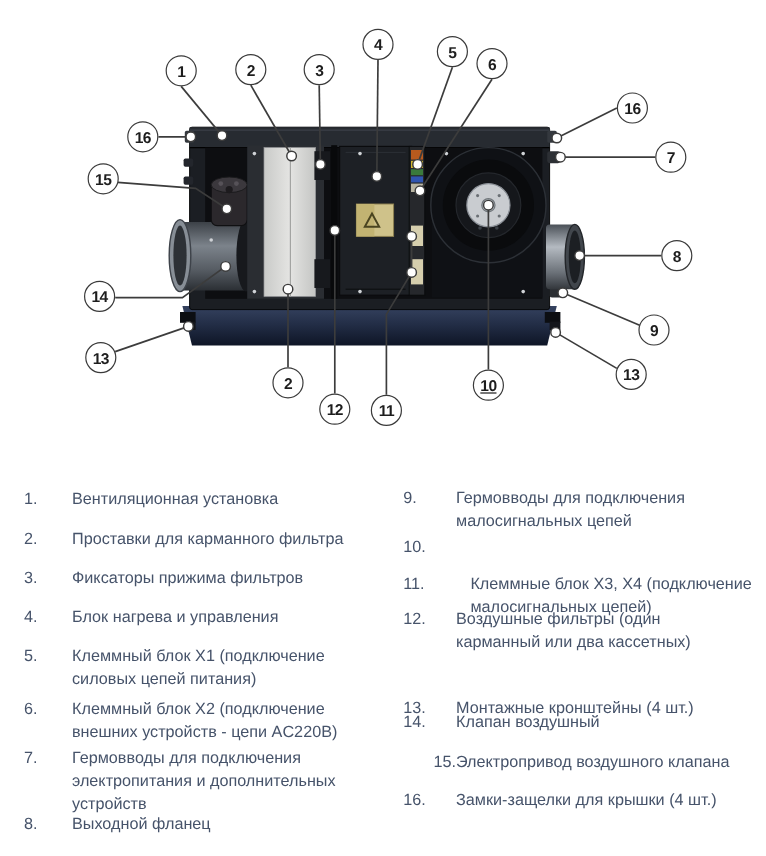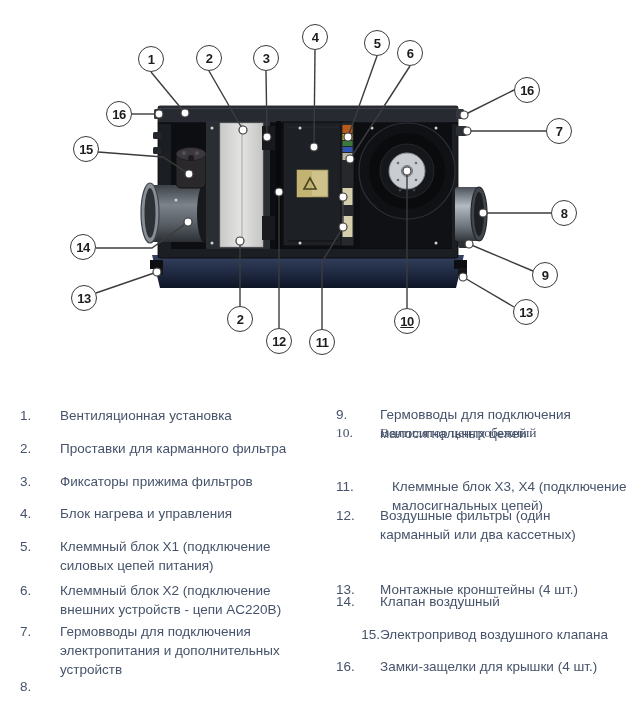--- a/index.html
+++ b/index.html
@@ -27,21 +27,21 @@
   .legend{position:absolute;left:0;top:0;width:638px;height:713px;}
   .lrow{position:absolute;display:flex;color:#46536a;font-size:13.5px;line-height:19px;}
   .lrow .lnum{flex:none;color:#46536a;}
   .col-l .lnum{width:40px;}
   .col-r .lnum{width:44px;}
   .ltext{white-space:pre-line;}
   .col-l{left:20px;width:300px;}
   .col-r{left:336px;width:300px;}
   .l1{top:406px;} .l2{top:439px;} .l3{top:472px;} .l4{top:504px;}
   .l5{top:537px;} .l6{top:581px;} .l7{top:622px;} .l8{top:677px;}
-  .r9{top:405px;} .r10{top:423px;font-family:Liberation Serif, serif;} .r11{top:477px;gap:12px;} .r12{top:506px;}
+  .r9{top:405px;} .r10{top:446px;} .r11{top:477px;gap:12px;} .r12{top:506px;}
   .r13{top:580px;} .r14{top:592px;} .r15{top:625px;text-align:right;} .r16{top:657px;}
 </style>
 </head>
 <body>
 
 <div class="page">
 
   <div class="diagram">
     <svg width="638" height="392" viewBox="0 0 638 392">
       <defs>
@@ -265,30 +265,30 @@
 внешних устройств - цепи AC220В)</span>
       </div>
     <div class="lrow col-l l7">
         <span class="lnum">7.</span>
         <span class="ltext">Гермовводы для подключения
 электропитания и дополнительных
 устройств</span>
       </div>
     <div class="lrow col-l l8">
         <span class="lnum">8.</span>
+        <span class="ltext">Выходной фланец</span>
       </div>
 
     <div class="lrow col-r r9">
         <span class="lnum">9.</span>
         <span class="ltext">Гермовводы для подключения
 малосигнальных цепей</span>
       </div>
     <div class="lrow col-r r10">
         <span class="lnum">10.</span>
-        <span class="ltext">Вентилятор центробежный</span>
       </div>
     <div class="lrow col-r r11">
         <span class="lnum">11.</span>
         <span class="ltext">Клеммные блок X3, X4 (подключение
 малосигнальных цепей)</span>
       </div>
     <div class="lrow col-r r12">
         <span class="lnum">12.</span>
         <span class="ltext">Воздушные фильтры (один
 карманный или два кассетных)</span>

